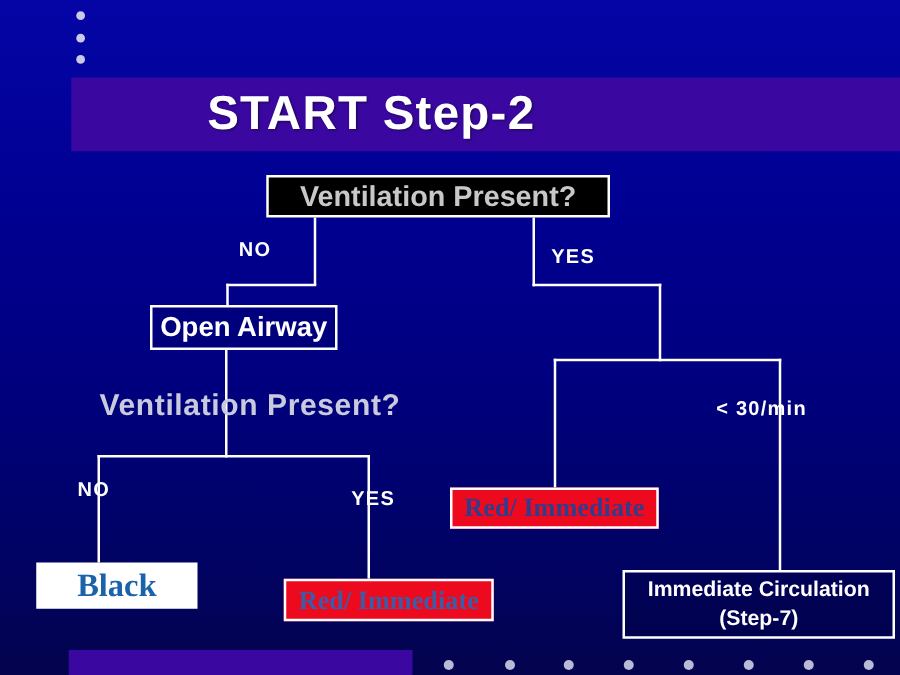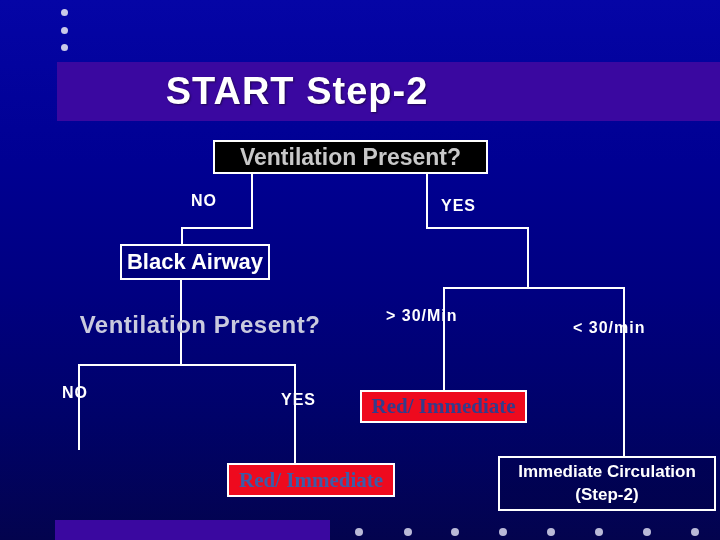--- a/index.html
+++ b/index.html
@@ -70,38 +70,38 @@
   <div class="line" style="left:180px;top:280px;width:2px;height:86px;"></div>
   <div class="line" style="left:78px;top:364px;width:218px;height:2px;"></div>
   <div class="line" style="left:78px;top:364px;width:2px;height:86px;"></div>
   <div class="line" style="left:294px;top:364px;width:2px;height:99px;"></div>
 
   <div class="fc-box" id="q1-box">Ventilation Present?</div>
 
   <div class="lbl" id="lbl-no1">NO</div>
   <div class="lbl" id="lbl-yes1">YES</div>
 
-  <div class="fc-box" id="open-airway-box">Black Airway</div>
+  <div class="fc-box" id="open-airway-box">Open Airway</div>
 
   <div class="lbl" id="q2-text">Ventilation Present?</div>
 
-  <div class="lbl" id="lbl-rate-high">&gt; 30/Min</div>
   <div class="lbl" id="lbl-rate-low">&lt; 30/min</div>
 
   <div class="lbl" id="lbl-no2">NO</div>
   <div class="lbl" id="lbl-yes2">YES</div>
 
   <div class="fc-box red-box" id="red-upper">Red/ Immediate</div>
 
+  <div class="fc-box" id="black-box">Black</div>
 
   <div class="fc-box red-box" id="red-lower">Red/ Immediate</div>
 
   <div class="fc-box" id="evaluate-box">
     <div>Immediate Circulation</div>
-    <div>(Step-2)</div>
+    <div>(Step-7)</div>
   </div>
 
   <div class="abs" id="bottom-bar"></div>
   <div class="dot bottom" style="left:355px;top:528px;"></div>
   <div class="dot bottom" style="left:404px;top:528px;"></div>
   <div class="dot bottom" style="left:451px;top:528px;"></div>
   <div class="dot bottom" style="left:499px;top:528px;"></div>
   <div class="dot bottom" style="left:547px;top:528px;"></div>
   <div class="dot bottom" style="left:595px;top:528px;"></div>
   <div class="dot bottom" style="left:643px;top:528px;"></div>

